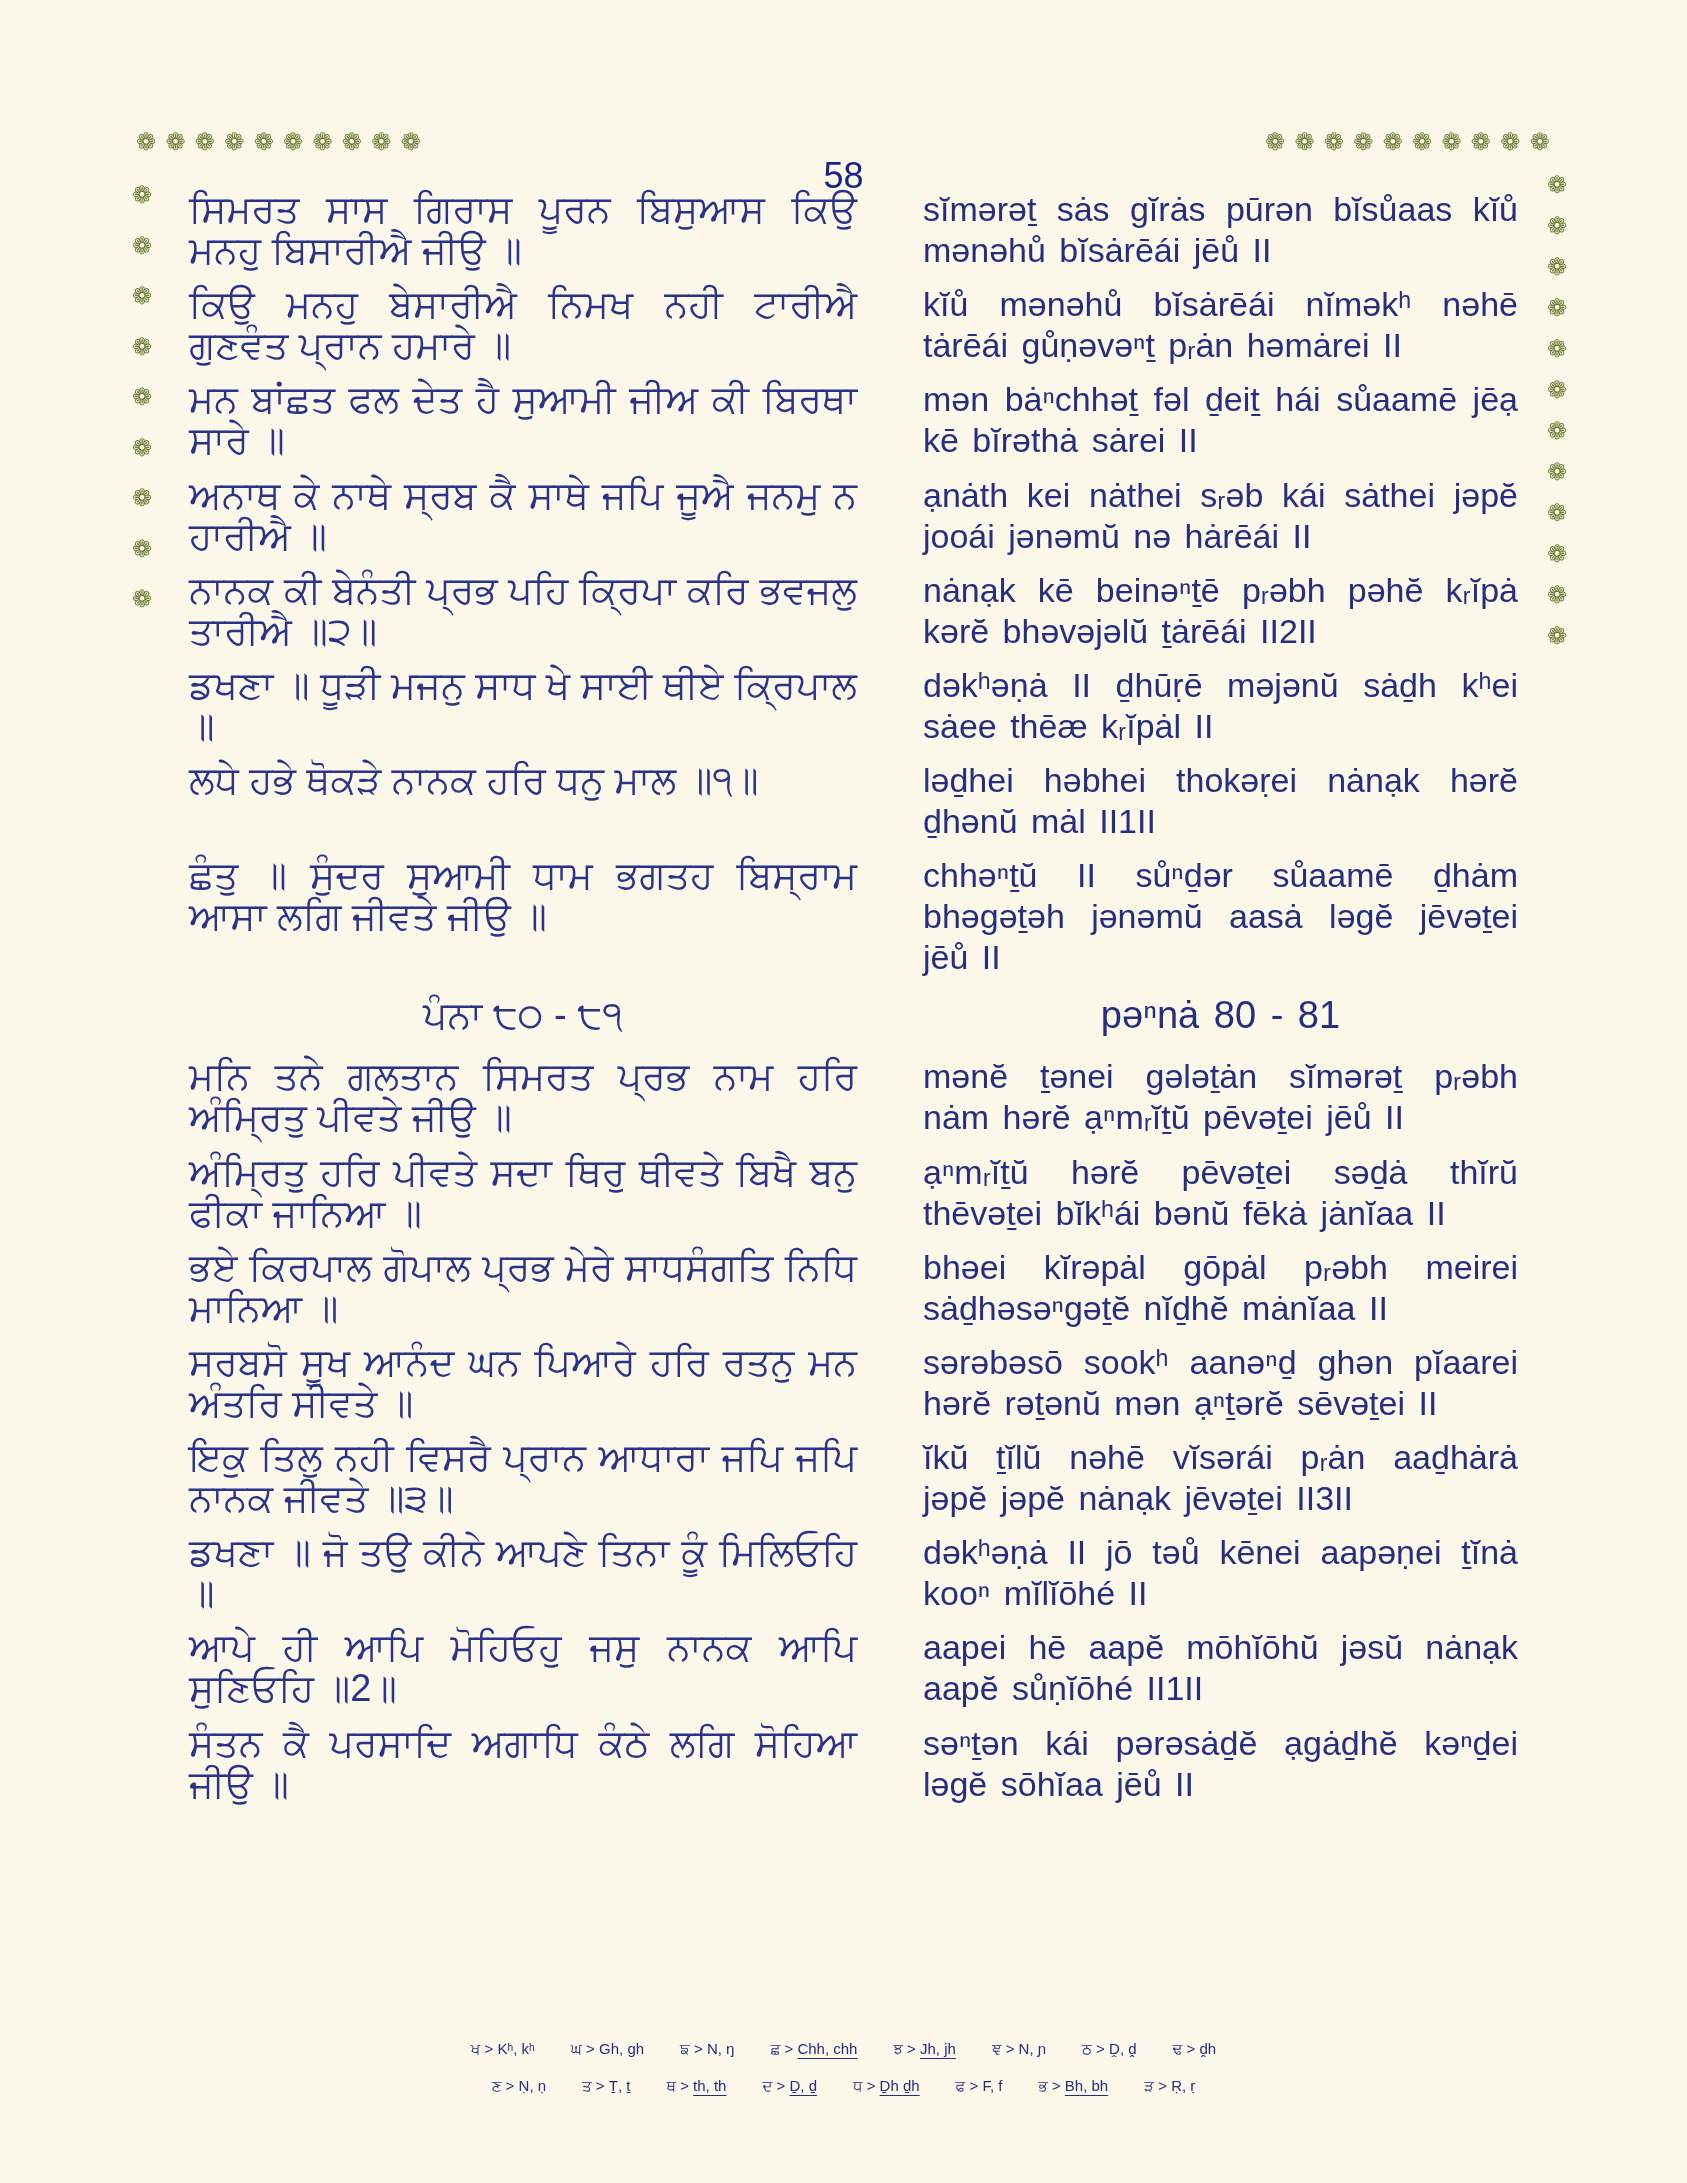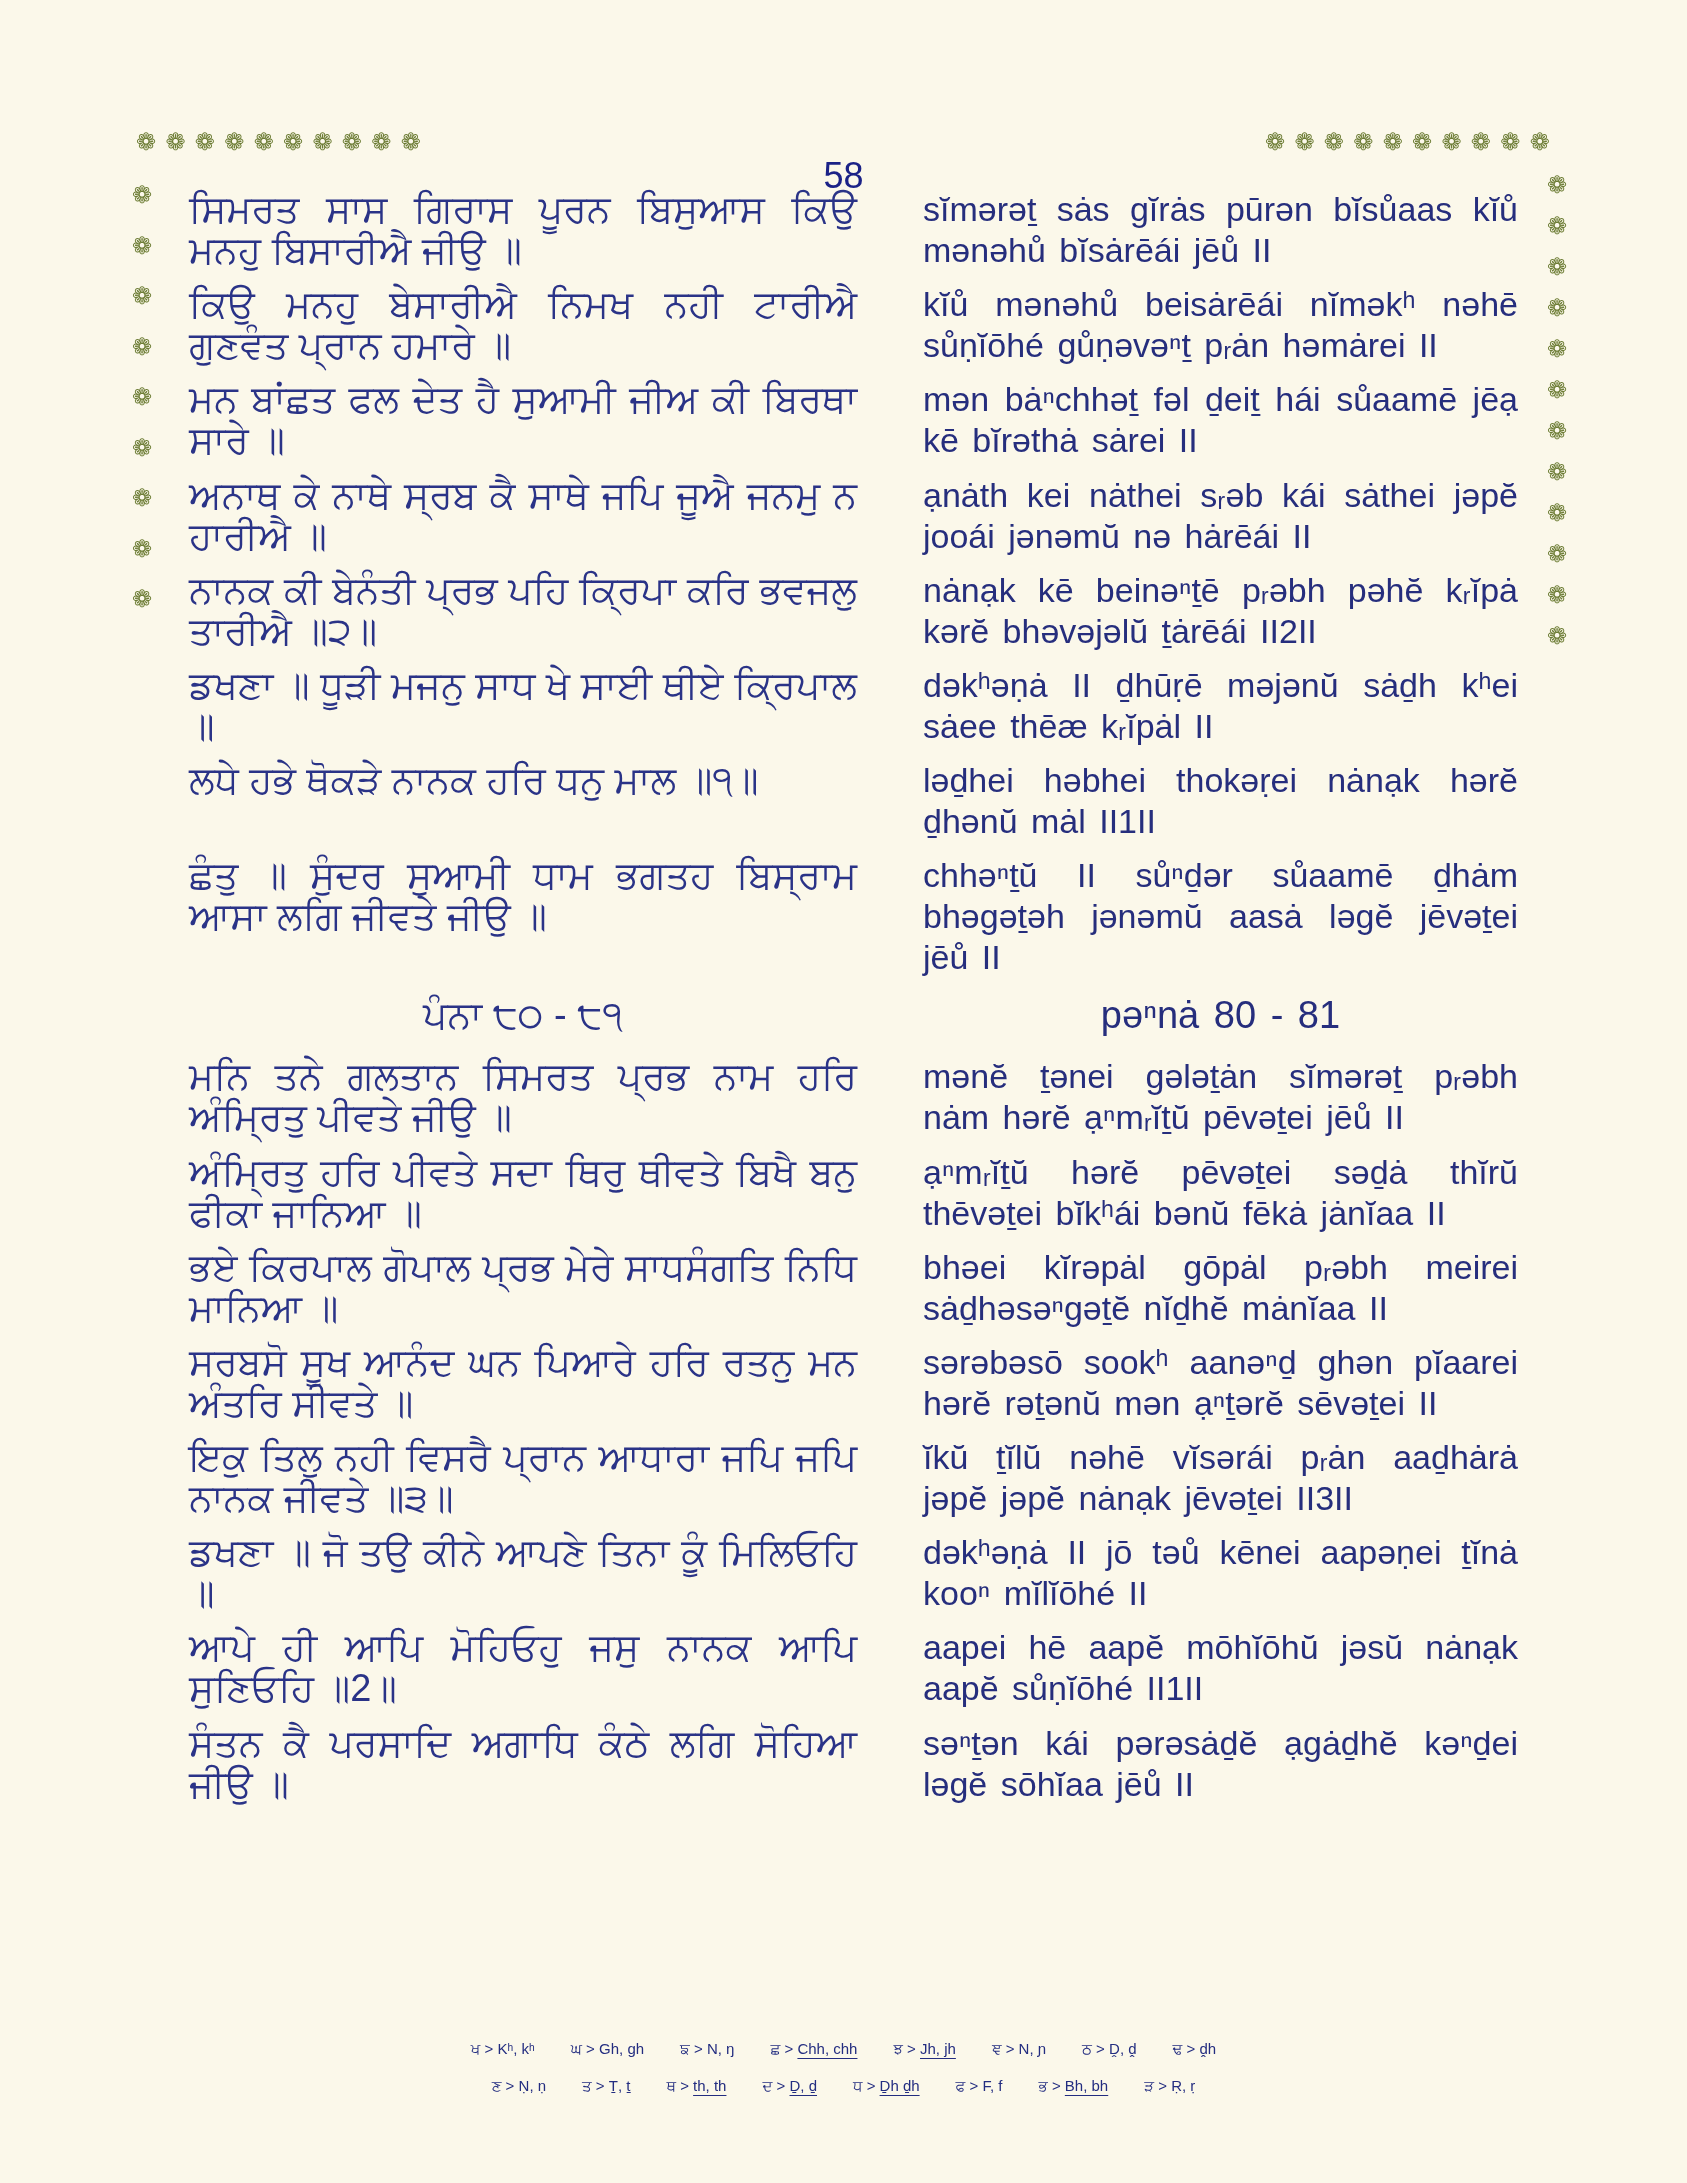--- a/index.html
+++ b/index.html
@@ -127,21 +127,21 @@
       <span class="flower">❁</span>
     </div>
 
   <div class="content" id="verses">
       <div class="verse-row">
         <div class="gurmukhi">ਸਿਮਰਤ ਸਾਸ ਗਿਰਾਸ ਪੂਰਨ ਬਿਸੁਆਸ ਕਿਉ ਮਨਹੁ ਬਿਸਾਰੀਐ ਜੀਉ ॥</div>
         <div class="roman">sĭmərəṯ sȧs gĭrȧs pūrən bĭsůaas kĭů mənəhů bĭsȧrēái jēů II</div>
       </div>
       <div class="verse-row">
         <div class="gurmukhi">ਕਿਉ ਮਨਹੁ ਬੇਸਾਰੀਐ ਨਿਮਖ ਨਹੀ ਟਾਰੀਐ ਗੁਣਵੰਤ ਪ੍ਰਾਨ ਹਮਾਰੇ ॥</div>
-        <div class="roman">kĭů mənəhů beisȧrēái nĭməkʰ nəhē sůṇĭōhé gůṇəvəⁿṯ pᵣȧn həmȧrei II</div>
+        <div class="roman">kĭů mənəhů bĭsȧrēái nĭməkʰ nəhē tȧrēái gůṇəvəⁿṯ pᵣȧn həmȧrei II</div>
       </div>
       <div class="verse-row">
         <div class="gurmukhi">ਮਨ ਬਾਂਛਤ ਫਲ ਦੇਤ ਹੈ ਸੁਆਮੀ ਜੀਅ ਕੀ ਬਿਰਥਾ ਸਾਰੇ ॥</div>
         <div class="roman">mən bȧⁿchhəṯ fəl ḏeiṯ hái sůaamē jēạ kē bĭrəthȧ sȧrei II</div>
       </div>
       <div class="verse-row">
         <div class="gurmukhi">ਅਨਾਥ ਕੇ ਨਾਥੇ ਸ੍ਰਬ ਕੈ ਸਾਥੇ ਜਪਿ ਜੂਐ ਜਨਮੁ ਨ ਹਾਰੀਐ ॥</div>
         <div class="roman">ạnȧth kei nȧthei sᵣəb kái sȧthei jəpĕ jooái jənəmŭ nə hȧrēái II</div>
       </div>
       <div class="verse-row">

